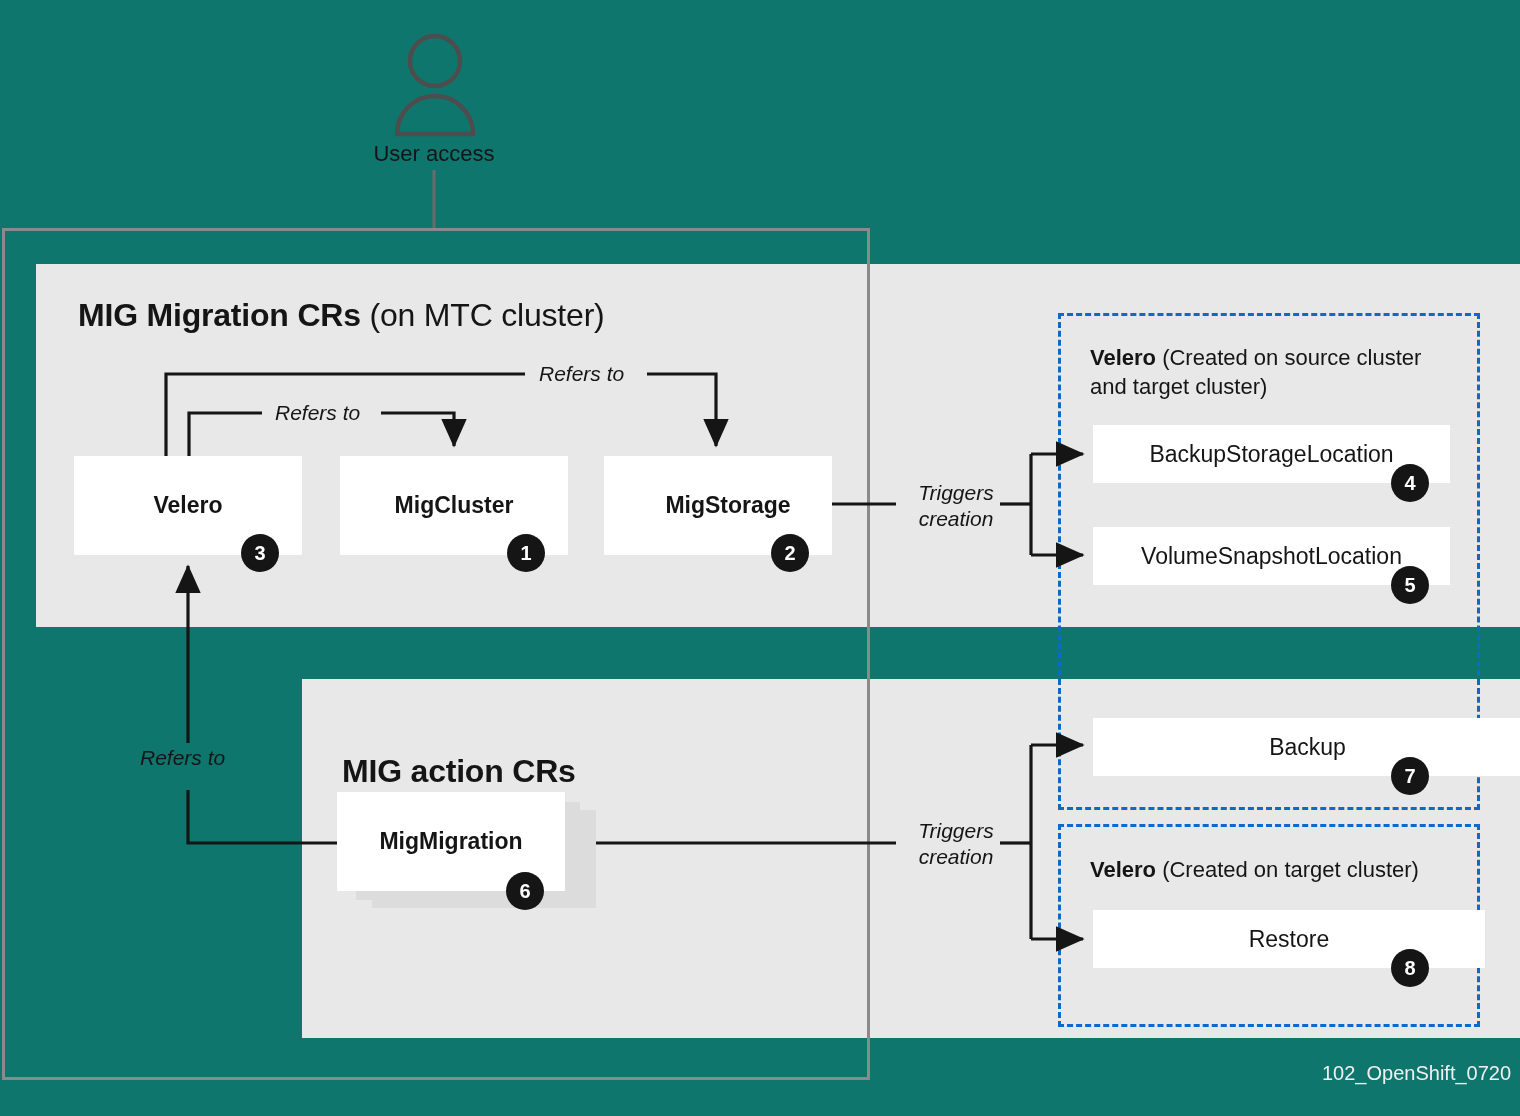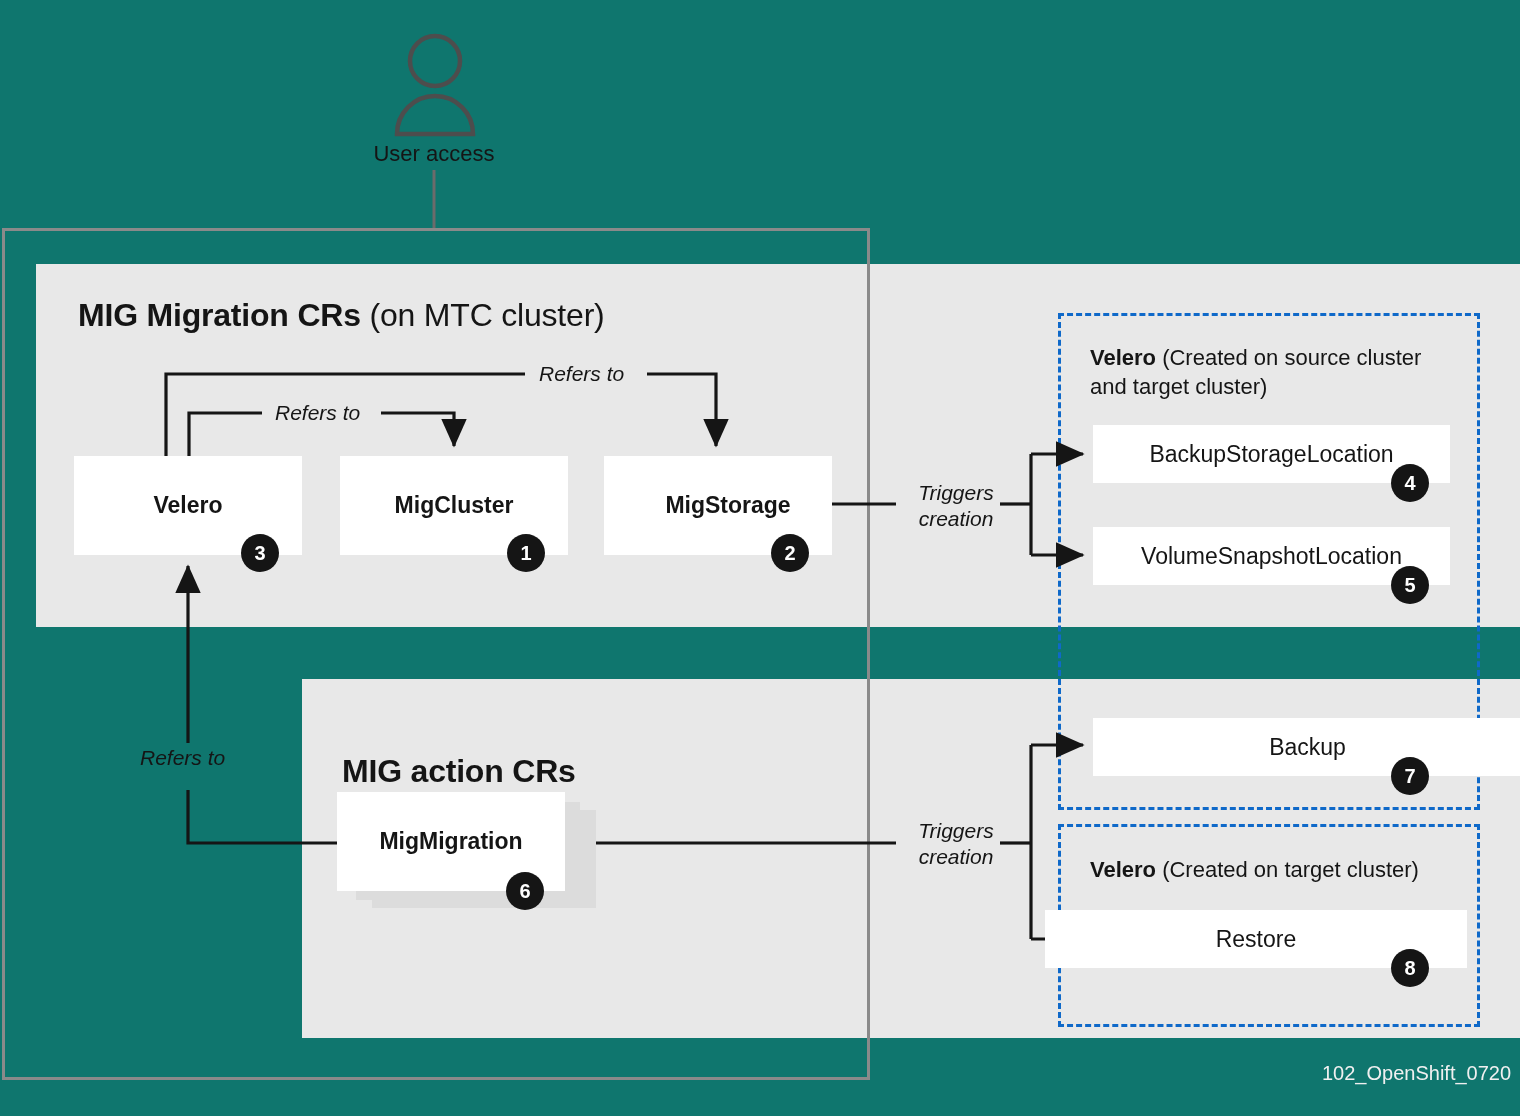--- a/index.html
+++ b/index.html
@@ -229,20 +229,20 @@
   <div class="node" style="left:1093px; top:527px; width:357px; height:58px;">
     <span class="node-label reg">VolumeSnapshotLocation</span>
   </div>
   <div class="badge" style="left:1391px; top:566px;">5</div>
 
   <div class="node" style="left:1093px; top:718px; width:429px; height:58px;">
     <span class="node-label reg">Backup</span>
   </div>
   <div class="badge" style="left:1391px; top:757px;">7</div>
 
-  <div class="node" style="left:1045px; top:910px; width:422px; height:58px;align-items:center;">
+  <div class="node" style="left:1093px; top:910px; width:392px; height:58px;align-items:center;">
     <span class="node-label reg">Restore</span>
   </div>
   <div class="badge" style="left:1391px; top:949px;">8</div>
 
   <div class="watermark" style="left:1322px; top:1062px;">102_OpenShift_0720</div>
 
 </div>
 
 </body></html>

